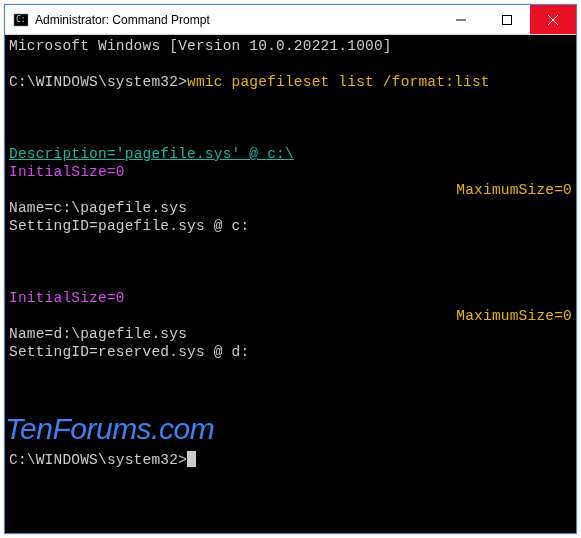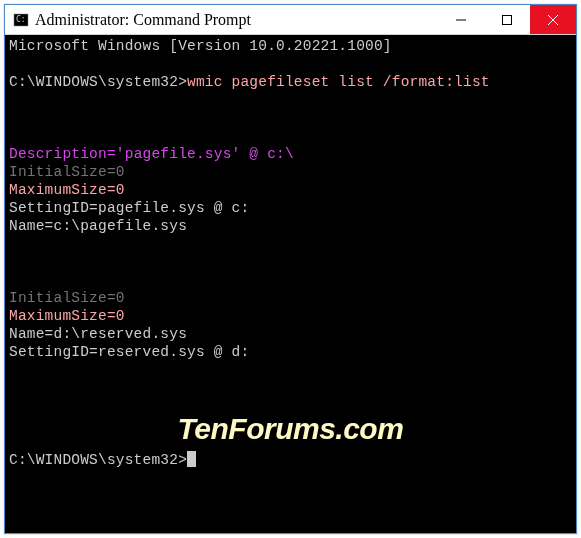--- a/index.html
+++ b/index.html
@@ -34,22 +34,22 @@
       width: 16px;
       height: 16px;
       margin-left: 8px;
       margin-right: 6px;
       display: flex;
       align-items: center;
       justify-content: center;
     }
     .titlebar-title {
       flex: 1;
-      font-family: Liberation Serif, serif;
-      font-size: 16px;
+      font-family: Liberation Sans, sans-serif;
+      font-size: 12px;
       color: #000;
     }
     .titlebar-controls {
       display: flex;
       height: 100%;
     }
     .titlebar-btn {
       width: 46px;
       height: 100%;
       display: flex;
@@ -74,45 +74,44 @@
       line-height: 18px;
       color: #cccccc;
       overflow: hidden;
       letter-spacing: 0.2px;
       position: relative;
     }
     .line {
       white-space: pre;
     }
     .gray { color: #cccccc; }
-    .yellow { color: #fca5a5; }
-    .pink { color: #d946ef; }
-    .green { color: #737373; }
+    .yellow { color: #eab308; text-align: right; }
+    .pink { color: #14b8a6; text-decoration: underline; }
+    .green { color: #d946ef; }
     .cursor {
       display: inline-block;
       width: 9px;
       height: 16px;
       background: #cccccc;
       vertical-align: text-bottom;
       margin-bottom: 1px;
     }
     .blank {
       height: 18px;
     }
     .watermark {
       position: absolute;
       left: 0;
       right: 0;
       top: 385px;
-      text-align: center;
       font-family: Arial, Helvetica, sans-serif;
-      font-weight: bold;
+      font-weight: normal;
       font-style: italic;
       font-size: 30px;
-      color: #fef9c3;
+      color: #3b82f6;
       text-shadow: 1px 1px 0 #000, -1px -1px 0 #000, 1px -1px 0 #000, -1px 1px 0 #000, 2px 2px 3px rgba(0,0,0,0.8);
       pointer-events: none;
       letter-spacing: -0.5px;
     }
   </style>
 </head>
 <body>
 
 <div class="window">
   <div class="titlebar">
@@ -147,29 +146,29 @@
     <div class="line gray">Microsoft Windows [Version 10.0.20221.1000]</div>
     <div class="blank"></div>
     <div class="line"><span class="gray">C:\WINDOWS\system32&gt;</span><span class="yellow">wmic pagefileset list /format:list</span></div>
     <div class="blank"></div>
     <div class="blank"></div>
     <div class="blank"></div>
 
     <div class="line"><span class="pink">Description=</span><span class="pink">'pagefile.sys' @ c:\</span></div>
     <div class="line green">InitialSize=0</div>
     <div class="line yellow">MaximumSize=0</div>
+    <div class="line gray">Name=c:\pagefile.sys</div>
     <div class="line gray">SettingID=pagefile.sys @ c:</div>
-    <div class="line gray">Name=c:\pagefile.sys</div>
     <div class="blank"></div>
     <div class="blank"></div>
     <div class="blank"></div>
 
     <div class="line green">InitialSize=0</div>
     <div class="line yellow">MaximumSize=0</div>
-    <div class="line gray">Name=d:\reserved.sys</div>
+    <div class="line gray">Name=d:\pagefile.sys</div>
     <div class="line gray">SettingID=reserved.sys @ d:</div>
     <div class="blank"></div>
     <div class="blank"></div>
     <div class="blank"></div>
     <div class="blank"></div>
     <div class="blank"></div>
 
     <div class="line"><span class="gray">C:\WINDOWS\system32&gt;</span><span class="cursor"></span></div>
 
     <div class="watermark">TenForums.com</div>

